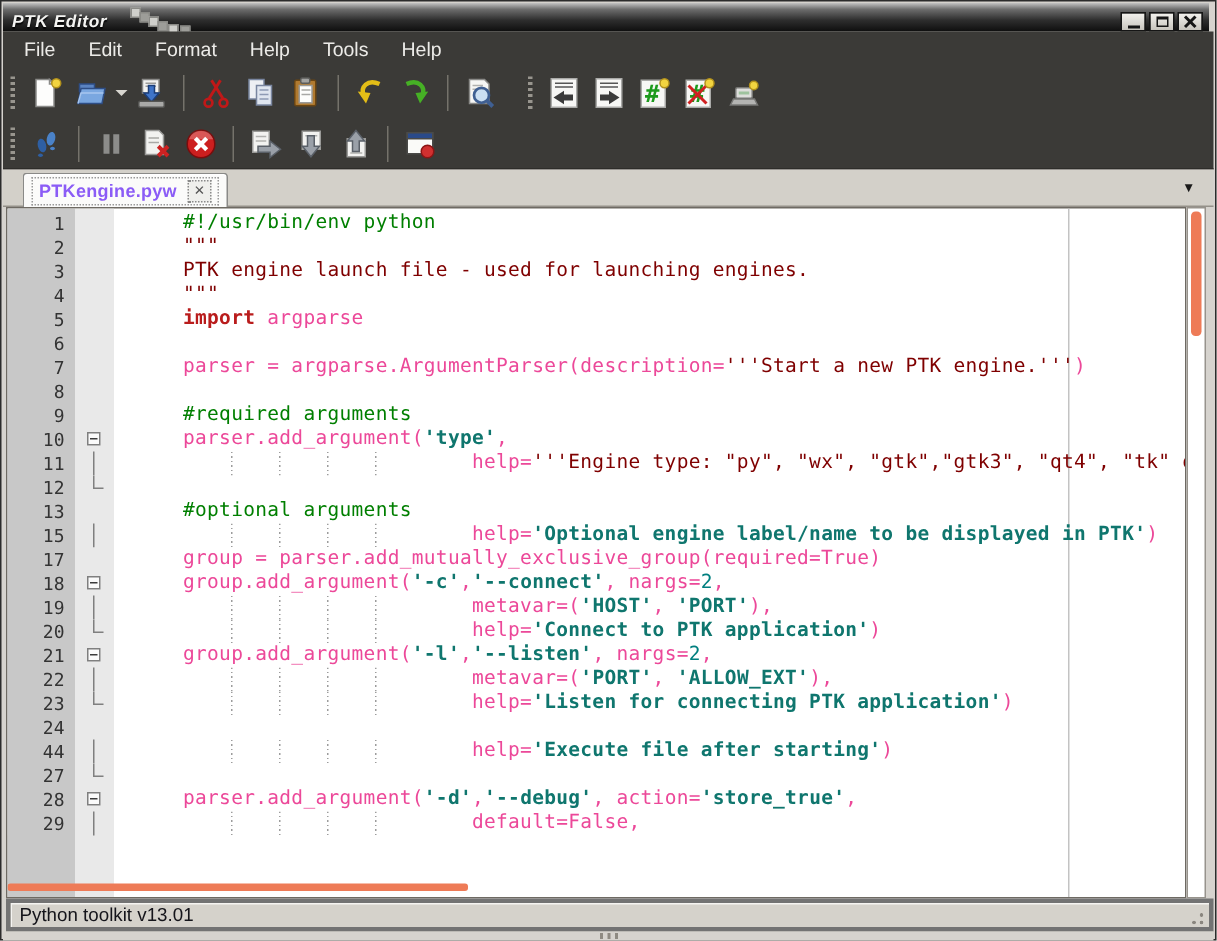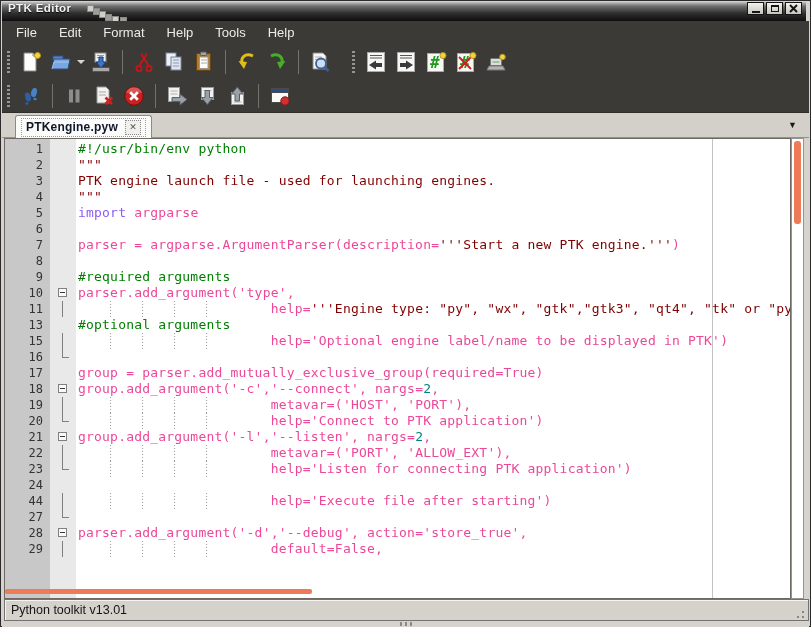--- a/index.html
+++ b/index.html
@@ -3,21 +3,21 @@
 <meta charset="utf-8">
 <style>
   html,body{margin:0;padding:0;}
   body{width:811px;height:627px;overflow:hidden;background:#d6d3ce;
        font-family:"Liberation Sans",sans-serif;position:relative;}
   .win{position:absolute;inset:0;border:1px solid #2b2b2b;background:#d6d3ce;box-sizing:border-box;}
 
   
   .titlebar{position:absolute;left:1px;right:4px;top:1px;height:19px;
     background:linear-gradient(180deg,#c2c2c2 0%,#6d6d6d 22%,#2e2e2e 60%,#0e0e0e 100%);
-    display:flex;align-items:flex-start;}
+    display:flex;align-items:flex-end;font-style:italic;}
   .title-text{margin-left:6px;color:#f4f4f2;font-weight:bold;font-size:11.5px;
     letter-spacing:.4px;text-shadow:0 1px 1px #000;}
   .title-deco{position:relative;width:70px;height:19px;margin-left:14px;}
   .title-deco i{position:absolute;width:5px;height:5px;background:#cfcfcb;border:1px solid #8a8a86;}
   .title-deco i:nth-child(2n){background:#9d9d99;}
   .winbtns{margin-left:auto;margin-right:4px;display:flex;gap:2px;}
   .wb{width:17px;height:13px;background:linear-gradient(#f2f1ed,#c7c4bd);
       border:1px solid #151515;display:flex;align-items:center;justify-content:center;box-sizing:border-box;}
   .g-min{width:8px;height:2px;background:#151515;margin-top:6px;}
   .g-max{width:8px;height:7px;border:1px solid #151515;border-top:2px solid #151515;box-sizing:border-box;}
@@ -42,21 +42,21 @@
   .tb-group{display:flex;align-items:center;}
   .tb-group+.tb-group{margin-left:12px;}
 
   
   .tabbar{position:absolute;left:1px;right:1px;top:112px;height:25px;background:#d3d0c9;
     border-bottom:1px solid #95918a;display:flex;align-items:flex-end;box-sizing:border-box;}
   .tab{margin-left:13px;height:22px;background:#fbfbfa;border:1px solid #8a8a88;border-bottom:none;
     border-radius:3px 3px 0 0;display:flex;align-items:center;padding:0 5px;margin-bottom:-1px;
     box-shadow:inset 0 1px 0 #fff;}
   .tab-inner{display:flex;align-items:center;border:1px dotted #9a9a9a;padding:1px 4px;}
-  .tab-label{font-weight:bold;font-size:12px;color:#0f172a;letter-spacing:.2px;}
+  .tab-label{font-weight:bold;font-size:12px;color:#8b5cf6;letter-spacing:.2px;}
   .tab-close{width:14px;height:13px;margin-left:7px;border:1px dotted #8a8a8a;background:#efefec;
     display:flex;align-items:center;justify-content:center;font-size:9px;color:#555;line-height:1;}
   .tab-list-btn{margin-left:auto;margin-right:12px;font-size:9px;color:#1a1a1a;align-self:center;}
 
   
   .editor{position:absolute;left:3px;top:137px;width:787px;height:461px;background:#ffffff;
     border:1px solid #6e6a63;box-sizing:border-box;overflow:hidden;}
   .gutter-bg{position:absolute;left:0;top:0;bottom:0;width:45px;background:#c8c8c8;}
   .foldm-bg{position:absolute;left:45px;top:0;bottom:0;width:26px;background:#e9e9e9;}
   .edge-line{position:absolute;left:707px;top:0;bottom:0;width:1px;background:#c3c3c3;}
@@ -65,35 +65,35 @@
   .num{width:38px;padding-right:7px;text-align:right;font-family:"DejaVu Sans Mono",monospace;
     font-size:12px;color:#333;background:#c8c8c8;line-height:16px;}
   .fold{width:26px;background:#e9e9e9;position:relative;flex:none;}
   .fold .fbox{position:absolute;left:8px;top:3px;width:9px;height:9px;background:#fafafa;
     border:1px solid #7f7f7f;box-sizing:border-box;}
   .fold .fbox i{position:absolute;left:1px;right:1px;top:3px;height:1px;background:#3a3a3a;}
   .fold .fmid{position:absolute;left:12px;top:0;bottom:0;width:1px;background:#7f7f7f;}
   .fold .fend{position:absolute;left:12px;top:0;width:7px;height:9px;
     border-left:1px solid #7f7f7f;border-bottom:1px solid #7f7f7f;box-sizing:border-box;}
   .code{flex:1;position:relative;white-space:pre;font-family:"DejaVu Sans Mono",monospace;
-    font-size:13px;line-height:16px;letter-spacing:.2px;padding-left:2px;color:#000;overflow:hidden;}
+    font-size:13px;line-height:16px;letter-spacing:.2px;padding-left:2px;color:#000;overflow:hidden;margin-left:44px;}
   .guide{position:absolute;top:0;bottom:0;width:1px;
     background:repeating-linear-gradient(180deg,#9c9c9c 0 1px,transparent 1px 3px);}
-  .cm{color:#007F00;} .tq{color:#7F0000;} .st{color:#ec4899;}
-  .kw{color:#8b5cf6;font-weight:normal;} .nu{color:#007F7F;} .df{color:#ec4899;}
+  .cm{color:#007F00;} .tq{color:#7F0000;} .st{color:#0f766e;font-weight:bold;}
+  .kw{color:#b91c1c;font-weight:bold;} .nu{color:#007F7F;} .df{color:#ec4899;}
   .hscroll{position:absolute;left:0;top:450px;width:307px;height:5px;background:#ee7b57;border-radius:2px;}
 
   
   .vscroll{position:absolute;left:790px;top:137px;width:13px;height:461px;background:#fff;
     border:1px solid #97938c;box-sizing:border-box;}
   .vthumb{position:absolute;left:2px;top:2px;width:7px;height:83px;background:#ee7b57;border-radius:3px;}
 
   
   .statusbar{position:absolute;left:3px;top:598px;width:805px;height:22px;background:#d5d2cb;
-    border:1px solid #737373;box-sizing:border-box;display:flex;align-items:center;
+    border:3px solid #737373;box-sizing:border-box;display:flex;align-items:center;
     box-shadow:inset 1px 1px 0 #f5f4f1;}
   .status-text{margin-left:6px;font-size:12.5px;color:#14141a;}
   .grip{margin-left:auto;margin-right:2px;align-self:flex-end;width:12px;height:12px;
     background:
       radial-gradient(circle at 9px 9px,#8a867f 1px,transparent 1.4px),
       radial-gradient(circle at 9px 4px,#8a867f 1px,transparent 1.4px),
       radial-gradient(circle at 4px 9px,#8a867f 1px,transparent 1.4px);}
   .bottom-frame{position:absolute;left:1px;right:1px;top:620px;height:6px;background:#d6d3ce;
     display:flex;justify-content:center;align-items:center;}
   .bgrip{display:flex;gap:3px;}
@@ -449,37 +449,37 @@
           <span class="code"><span class="df">parser.add_argument(</span><span class="st">'type'</span><span class="df">,</span></span>
         </div>
         <div class="row">
           <span class="num">11</span>
           <span class="fold">
             <span class="fmid"></span>
           </span>
           <span class="code"><span class="guide" style="left: 34.08px;"></span><span class="guide" style="left: 66.16px;"></span><span class="guide" style="left: 98.24px;"></span><span class="guide" style="left: 130.32px;"></span><span class="df">                        help=</span><span class="tq">'''Engine type: "py", "wx", "gtk","gtk3", "qt4", "tk" or "pyside"'</span></span>
         </div>
         <div class="row">
+          <span class="num">12</span>
+          <span class="fold">
+            <span class="fend"></span>
+          </span>
+          <span class="code"></span>
+        </div>
+        <div class="row">
           <span class="num">13</span>
           <span class="fold"></span>
           <span class="code"><span class="cm">#optional arguments</span></span>
         </div>
         <div class="row">
           <span class="num">15</span>
           <span class="fold">
             <span class="fmid"></span>
           </span>
           <span class="code"><span class="guide" style="left: 34.08px;"></span><span class="guide" style="left: 66.16px;"></span><span class="guide" style="left: 98.24px;"></span><span class="guide" style="left: 130.32px;"></span><span class="df">                        help=</span><span class="st">'Optional engine label/name to be displayed in PTK'</span><span class="df">)</span></span>
-        </div>
-        <div class="row">
-          <span class="num">16</span>
-          <span class="fold">
-            <span class="fend"></span>
-          </span>
-          <span class="code"></span>
         </div>
         <div class="row">
           <span class="num">17</span>
           <span class="fold"></span>
           <span class="code"><span class="df">group = parser.add_mutually_exclusive_group(required=True)</span></span>
         </div>
         <div class="row">
           <span class="num">18</span>
           <span class="fold">
             <span class="fbox">

